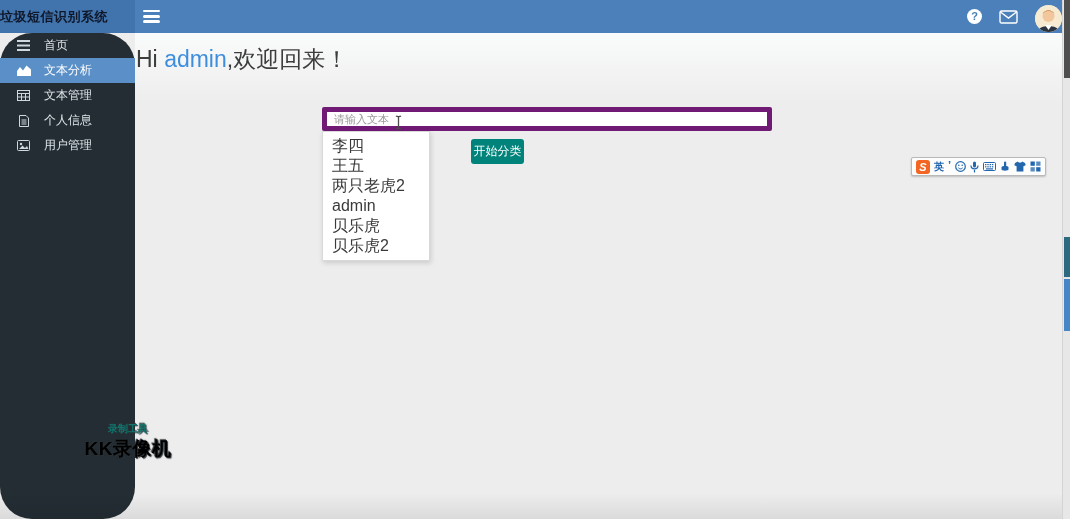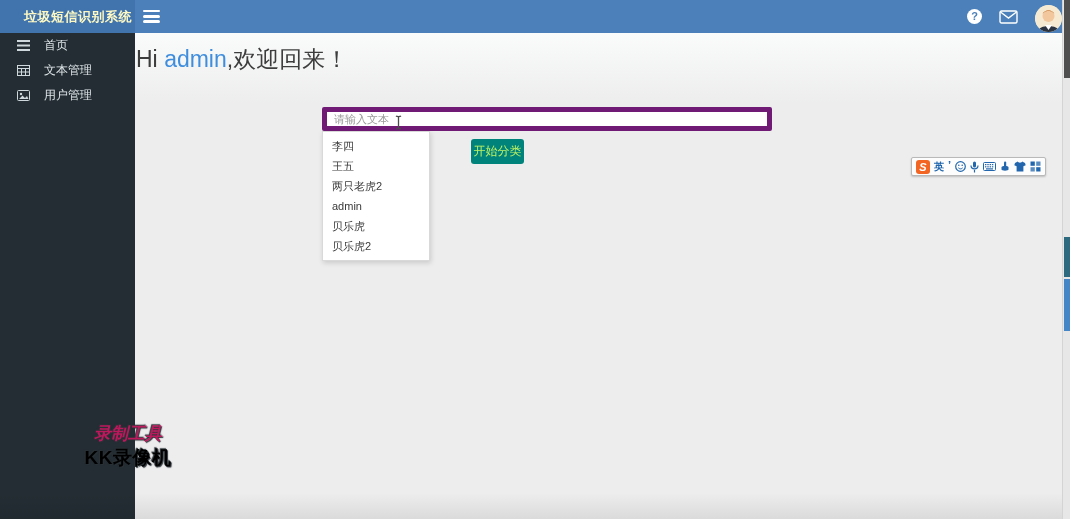--- a/index.html
+++ b/index.html
@@ -2,70 +2,70 @@
 <html><head>
 <meta charset="utf-8">
 <style>
   * { margin:0; padding:0; box-sizing:border-box; }
   html,body { width:1070px; height:519px; overflow:hidden; }
   body { position:relative; font-family:"Liberation Sans","DejaVu Sans",sans-serif; background:#ededee; }
 
   
   .navbar { position:absolute; left:0; top:0; width:1070px; height:33px; background:#4b80ba; z-index:20; }
   .logo { position:absolute; left:0; top:0; width:135px; height:33px; background:#4174ad;
-          color:#fef9c3; font-size:13px; font-weight:bold; line-height:33px; padding-left:24px; letter-spacing:.5px; }
+          color:#0f172a; font-size:13px; font-weight:bold; line-height:33px; padding-left:0; letter-spacing:.5px; }
   .hamburger { position:absolute; left:143px; top:7px; width:24px; height:20px; cursor:pointer; }
   .hamburger i { display:block; width:17px; height:2.5px; background:#fff; border-radius:2px; margin:2.8px 0; }
   .nav-right { position:absolute; right:8px; top:0; height:33px; display:flex; align-items:center; gap:17px; }
   .help-ic { width:15px; height:15px; background:#fff; border-radius:50%; color:#4b80ba;
              font-size:11px; font-weight:bold; text-align:center; line-height:15px; }
   .avatar { width:27px; height:27px; border-radius:50%; overflow:hidden; background:#f6ead2; margin-top:3px; }
 
   
-  .sidebar { position:absolute; left:0; top:33px; width:135px; height:486px; background:#232d33; z-index:10; }
+  .sidebar { position:absolute; left:0; top:33px; width:135px; height:486px; background:#232d33; z-index:10;border-radius:32px; }
   .side-item { display:flex; align-items:center; height:25px; padding-left:16px; color:#dfe6e9;
                font-size:12px; cursor:pointer; text-decoration:none; }
   .side-item .ic { width:15px; margin-right:13px; display:flex; align-items:center; justify-content:center; color:#cfd8dc; }
   .side-item.active { background:#5a8fc7; color:#fff; }
   .side-item.active .ic { color:#fff; }
 
   
   .content { position:absolute; left:135px; top:33px; width:935px; height:486px;
              background:linear-gradient(#fafbfb, #ededee 70px); }
   .greeting { position:absolute; left:136px; top:44px; font-size:23px; color:#3d3d3d; font-weight:normal; }
   .greeting .uname { color:#3f8ede; }
 
   .text-input { position:absolute; left:322px; top:107px; width:450px; height:24px; background:#fff;
                 border:5px solid #701a75; border-radius:2px; padding:0 7px; font-size:11px; color:#333;
                 font-family:"Liberation Sans","DejaVu Sans",sans-serif; outline:none; }
   .text-input::placeholder { color:#9a9a9a; }
 
   .dropdown { position:absolute; left:322px; top:131px; width:108px; background:#fff;
               border:1px solid #d9d9d9; box-shadow:1px 2px 5px rgba(0,0,0,.15); padding:4px 0; z-index:15; }
-  .dd-item { height:20px; line-height:20px; padding-left:9px; font-size:11px; color:#3a3a3a; cursor:pointer; }
+  .dd-item { height:20px; line-height:20px; padding-left:9px; font-size:16px; color:#3a3a3a; cursor:pointer; }
 
   .classify-btn { position:absolute; left:471px; top:139px; width:53px; height:25px; background:#00837a;
-                  color:#bef264; border:none; border-radius:3px; font-size:12px; cursor:pointer;
+                  color:#ffffff; border:none; border-radius:3px; font-size:12px; cursor:pointer;
                   font-family:"Liberation Sans","DejaVu Sans",sans-serif; }
 
   .ibeam { position:absolute; left:394px; top:115px; z-index:16; }
 
   
   .ime { position:absolute; left:911px; top:157px; height:19px; background:#fdfdfd; border:1px solid #b9b9b9;
          border-radius:2px; box-shadow:0 1px 2px rgba(0,0,0,.2); display:flex; align-items:center;
          padding:0 4px; gap:4px; z-index:18; }
   .ime .slogo { width:14px; height:14px; background:#f26522; border-radius:3px; color:#fff; font-weight:bold;
                 font-style:italic; font-size:11px; line-height:14px; text-align:center; }
   .ime .mode { color:#2267ad; font-size:10px; font-weight:bold; }
   .ime .punct { color:#2267ad; font-size:11px; font-weight:bold; margin-top:-4px; }
   .ime .iic { display:flex; align-items:center; color:#2267ad; cursor:pointer; }
 
   
   .watermark { position:absolute; left:76px; top:422px; width:104px; text-align:center; z-index:30; pointer-events:none; }
-  .wm1 { font-size:17px; font-weight:bold; color:#be185d; text-shadow:1px 1px 1px #2b3237, -1px -1px 1px #2b3237;font-style:italic; }
+  .wm1 { font-size:10px; font-weight:bold; color:#0f766e; text-shadow:1px 1px 1px #2b3237, -1px -1px 1px #2b3237; }
   .wm2 { font-size:19px; font-weight:bold; color:#000000; letter-spacing:.5px;
          text-shadow:1px 1px 1px #2b3237, -1px -1px 1px #2b3237; }
 
   
   .scrollbar { position:absolute; right:0; top:0; width:8px; height:519px; background:#e7e7e7;
                border-left:1px solid #d4d4d4; z-index:40; }
   .sb-thumb { position:absolute; left:1px; width:6px; top:0; height:78px; background:#4f4f4f; }
   .sb-mark1 { position:absolute; left:1px; width:6px; top:237px; height:40px; background:#2d6a80; }
   .sb-mark2 { position:absolute; left:1px; width:6px; top:279px; height:52px; background:#4486c6; }
 
@@ -106,31 +106,50 @@
   <a class="side-item">
     <span class="ic">
       <svg width="13" height="11" viewBox="0 0 13 11">
           <rect y="0" width="13" height="2" fill="currentColor"></rect>
           <rect y="4.5" width="13" height="2" fill="currentColor"></rect>
           <rect y="9" width="13" height="2" fill="currentColor"></rect>
         </svg>
     </span>
     <span>首页</span>
   </a>
+  <a class="side-item active">
+    <span class="ic">
+      <svg width="14" height="11" viewBox="0 0 14 11">
+          <path d="M0 11 L0 6 L3 2 L6 5.5 L9.5 0.5 L14 4.5 L14 11 Z" fill="currentColor"></path>
+        </svg>
+    </span>
+    <span>文本分析</span>
+  </a>
   <a class="side-item">
     <span class="ic">
       <svg width="13" height="11" viewBox="0 0 13 11">
           <rect x="0.5" y="0.5" width="12" height="10" fill="none" stroke="currentColor"></rect>
           <line x1="0" y1="3.5" x2="13" y2="3.5" stroke="currentColor"></line>
           <line x1="0" y1="7" x2="13" y2="7" stroke="currentColor"></line>
           <line x1="4.5" y1="3.5" x2="4.5" y2="11" stroke="currentColor"></line>
           <line x1="8.5" y1="3.5" x2="8.5" y2="11" stroke="currentColor"></line>
         </svg>
     </span>
     <span>文本管理</span>
+  </a>
+  <a class="side-item">
+    <span class="ic">
+      <svg width="10" height="12" viewBox="0 0 10 12">
+          <path d="M0.5 0.5 H7 L9.5 3 V11.5 H0.5 Z" fill="none" stroke="currentColor"></path>
+          <line x1="2.5" y1="5" x2="7.5" y2="5" stroke="currentColor"></line>
+          <line x1="2.5" y1="7" x2="7.5" y2="7" stroke="currentColor"></line>
+          <line x1="2.5" y1="9" x2="7.5" y2="9" stroke="currentColor"></line>
+        </svg>
+    </span>
+    <span>个人信息</span>
   </a>
   <a class="side-item">
     <span class="ic">
       <svg width="13" height="11" viewBox="0 0 13 11">
           <rect x="0.5" y="0.5" width="12" height="10" rx="1" fill="none" stroke="currentColor"></rect>
           <circle cx="4" cy="4" r="1.2" fill="currentColor"></circle>
           <path d="M2 9 L5.5 5.5 L8 8 L10 6 L11.5 9 Z" fill="currentColor"></path>
         </svg>
     </span>
     <span>用户管理</span>

